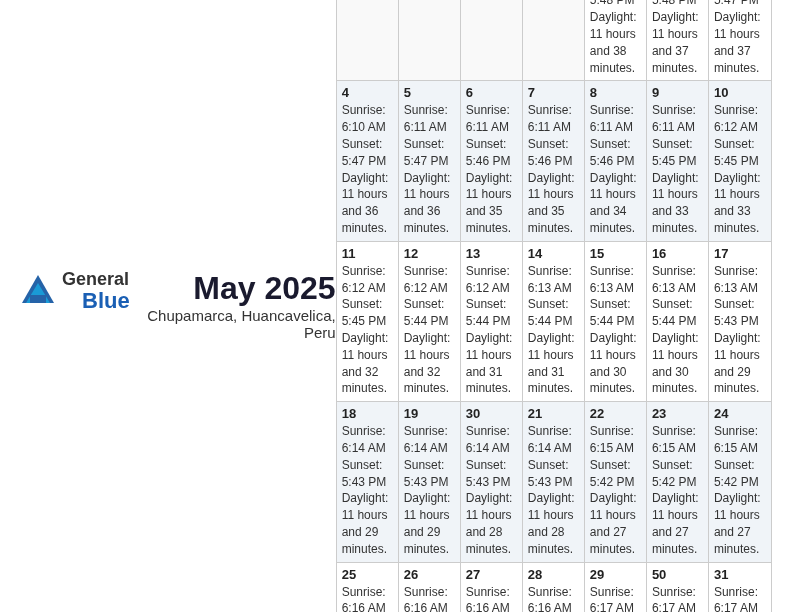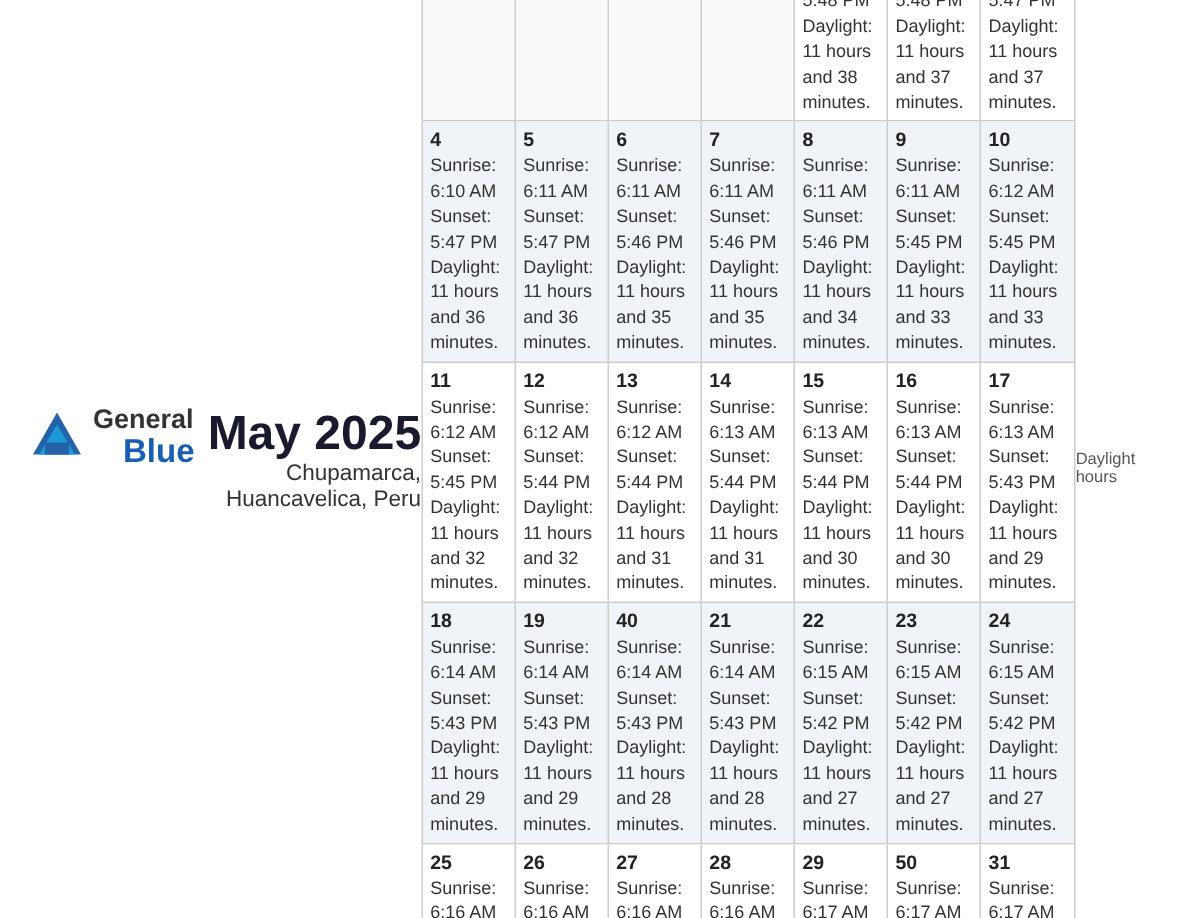--- a/index.html
+++ b/index.html
@@ -290,21 +290,21 @@
 and 29 minutes.</div>
           </div>
           <div class="cal-cell alt-bg">
             <div class="day-number">19</div>
             <div class="day-info" style="white-space: pre-line;">Sunrise: 6:14 AM
 Sunset: 5:43 PM
 Daylight: 11 hours
 and 29 minutes.</div>
           </div>
           <div class="cal-cell alt-bg">
-            <div class="day-number">40</div>
+            <div class="day-number">30</div>
             <div class="day-info" style="white-space: pre-line;">Sunrise: 6:14 AM
 Sunset: 5:43 PM
 Daylight: 11 hours
 and 28 minutes.</div>
           </div>
           <div class="cal-cell alt-bg">
             <div class="day-number">21</div>
             <div class="day-info" style="white-space: pre-line;">Sunrise: 6:14 AM
 Sunset: 5:43 PM
 Daylight: 11 hours
@@ -379,16 +379,13 @@
             <div class="day-number">31</div>
             <div class="day-info" style="white-space: pre-line;">Sunrise: 6:17 AM
 Sunset: 5:42 PM
 Daylight: 11 hours
 and 24 minutes.</div>
           </div>
         </div>
       </div>
   </div>
 
-  <div class="footer">
-    <span>Daylight hours</span>
-  </div>
 </div>
 
 </body></html>

